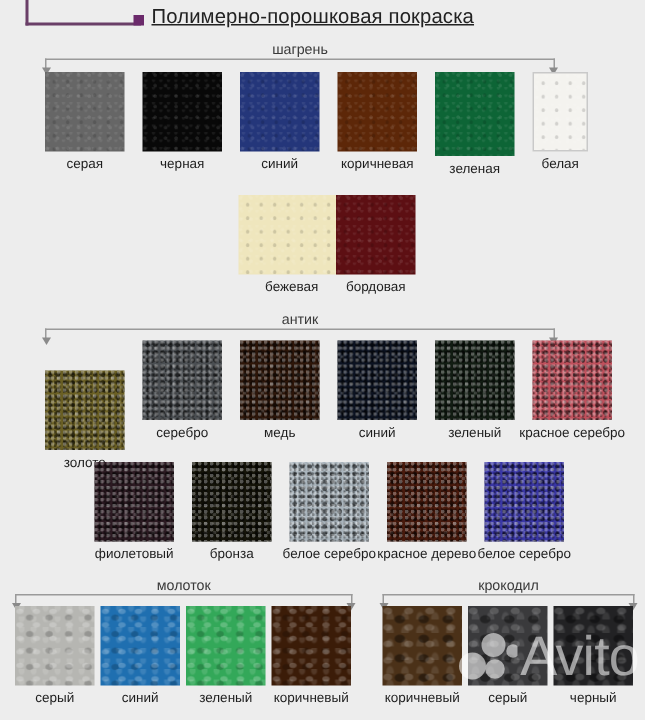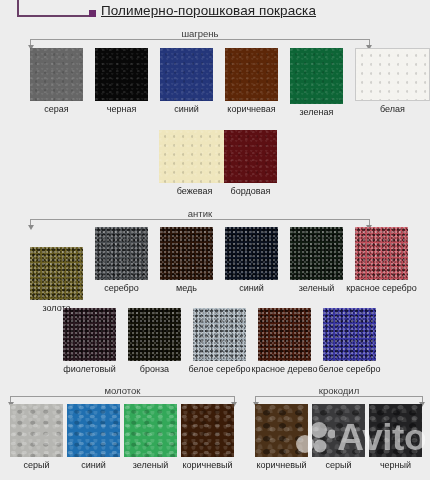--- a/index.html
+++ b/index.html
@@ -153,21 +153,21 @@
     bottom: 24px;
     display: flex;
     align-items: center;
     gap: 2px;
     opacity: .72;
     pointer-events: none;
   }
   .watermark .wm-text {
     font-size: 37px;
     line-height: 37px;
-    font-weight: 700;
+    font-weight: 400;
     color: rgba(255,255,255,.78);
     letter-spacing: -0.5px;
   }
 </style>
 </head>
 <body style="background: rgb(237, 237, 237);">
 
 <div id="page">
 
   <div class="title-row">
@@ -197,21 +197,21 @@
         <div class="caption">синий</div>
       </div>
       <div class="swatch" style="left: 225px; top: 48px; width: 53px; height: 53px;">
         <div class="chip tex-shagren" style="background-color: rgb(93, 39, 8);"></div>
         <div class="caption">коричневая</div>
       </div>
       <div class="swatch" style="left: 290px; top: 48px; width: 53px; height: 56px;">
         <div class="chip tex-shagren" style="background-color: rgb(13, 101, 54);"></div>
         <div class="caption">зеленая</div>
       </div>
-      <div class="swatch" style="left: 355px; top: 48px; width: 75px; height: 53px;">
+      <div class="swatch" style="left: 355px; top: 48px; width: 37px; height: 53px;">
         <div class="chip tex-shagren bordered" style="background-color: rgb(244, 243, 239);"></div>
         <div class="caption">белая</div>
       </div>
       <div class="swatch" style="left: 159px; top: 130px; width: 71px; height: 53px;">
         <div class="chip tex-shagren" style="background-color: rgb(239, 230, 189);"></div>
         <div class="caption">бежевая</div>
       </div>
       <div class="swatch" style="left: 224px; top: 130px; width: 53px; height: 53px;">
         <div class="chip tex-shagren" style="background-color: rgb(93, 15, 19);"></div>
         <div class="caption">бордовая</div>

